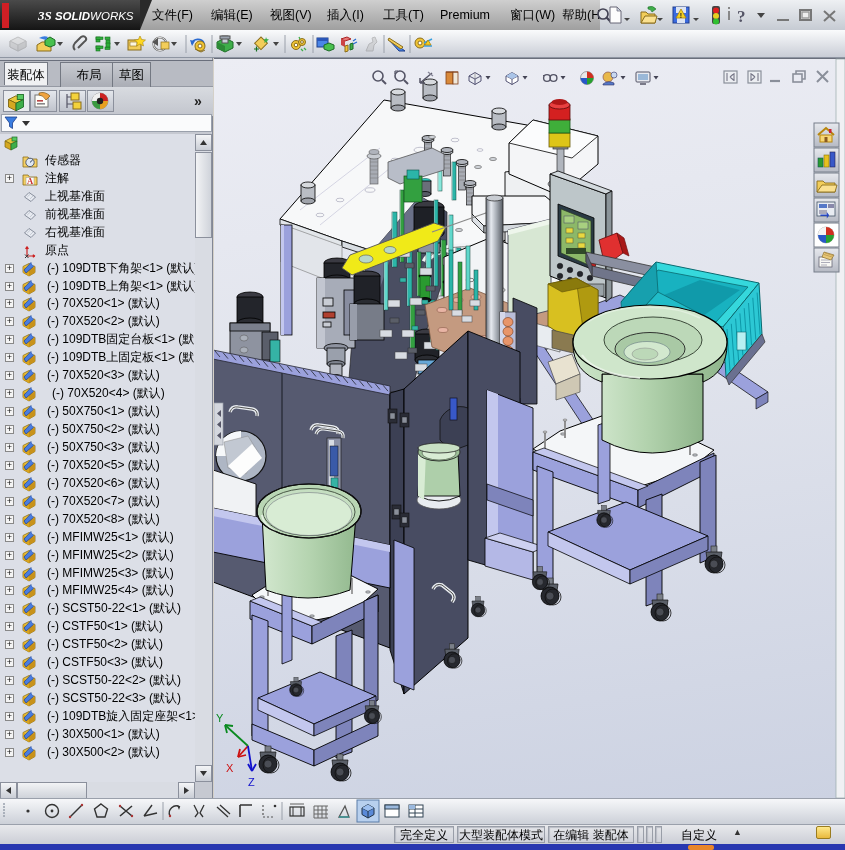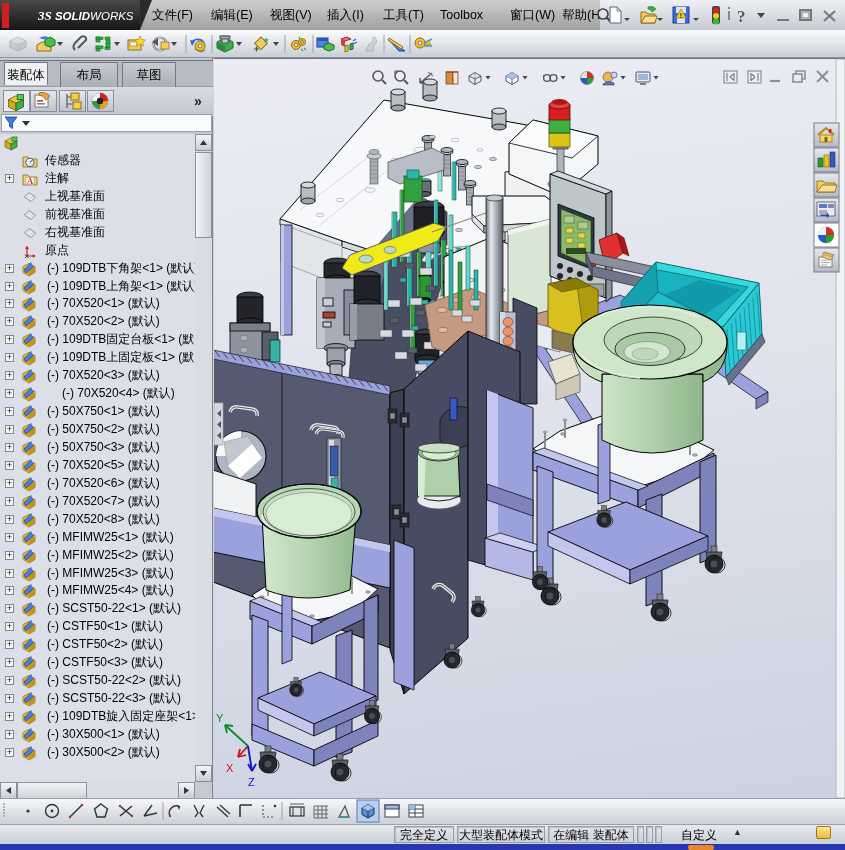--- a/index.html
+++ b/index.html
@@ -14,21 +14,21 @@
 #tbright{left:600px;top:0;width:245px;height:30px;background:linear-gradient(#eef0f3,#c6cbd3)}
 
 
 #tb2{left:0;top:30px;width:845px;height:28px;background:linear-gradient(#fafbfc,#c9cdd6);border-bottom:1px solid #8e95a2}
 
 #lp{left:0;top:58px;width:213px;height:740px;background:#c6c9d1;border-right:1px solid #828795}
 #tabrow{left:0;top:60px;width:213px;height:27px;background:#b8bbc3;border-top:1px solid #6a6f7c;border-bottom:1px solid #9599a3}
 .tab{top:62px;height:25px;text-align:center;font-size:12.5px;line-height:24px;border:1px solid #737882;border-bottom:none}
 #tab1{left:4px;width:44px;background:#f0f1f3;z-index:3;height:23px}
 #tab2{left:60px;width:58px;background:linear-gradient(#c8cbd1,#aaadb5)}
-#tab3{left:122px;width:54px;background:linear-gradient(#c8cbd1,#aaadb5)}
+#tab3{left:112px;width:39px;background:linear-gradient(#c8cbd1,#aaadb5)}
 #fmrow{left:0;top:87px;width:213px;height:29px;background:linear-gradient(#d8dbe0,#c2c5cd)}
 .fmbtn{top:90px;width:27px;height:22px;background:linear-gradient(#e4e7ec,#bfc3cc);border:1px solid #8b909c}
 #chv{left:194px;top:93px;font-size:14px;font-weight:bold;color:#222}
 #filtrow{left:1px;top:114px;width:211px;height:18px;background:#fafbfc;border:1px solid #9aa0ab}
 #tree{left:0;top:134px;width:195px;height:648px;background:#dcdfe7;overflow:hidden}
 .trow{position:relative;height:17.94px;line-height:17.94px;font-size:12px;white-space:nowrap;color:#000}
 .trow .tx{position:absolute;left:45px;top:0}
 .pm{position:absolute;left:5px;top:4px;width:9px;height:9px;background:#f4f4f4;border:1px solid #888;font-size:9px;line-height:7px;text-align:center;color:#111}
 .ticon{position:absolute;left:22px;top:1px;width:16px;height:16px}
 .picon{position:absolute;left:20px;top:1px;width:17px;height:16px}
@@ -49,21 +49,21 @@
 
   <div class="abs" id="title"></div>
   <div class="abs" id="logo"></div>
   <div class="abs" id="redbar"></div>
   <div class="abs" id="lgtxt"><i style="font-family:'Liberation Serif',serif;font-size:13px">3S</i> SOLID<span style="font-weight:normal">WORKS</span></div>
   <div class="abs menu" style="left:152px">文件(F)</div>
   <div class="abs menu" style="left:211px">编辑(E)</div>
   <div class="abs menu" style="left:270px">视图(V)</div>
   <div class="abs menu" style="left:327px">插入(I)</div>
   <div class="abs menu" style="left:383px">工具(T)</div>
-  <div class="abs menu" style="left:440px">Toolbox</div>
+  <div class="abs menu" style="left:440px">Premium</div>
   <div class="abs menu" style="left:510px">窗口(W)</div>
   <div class="abs menu" style="left:562px">帮助(H)</div>
   <div class="abs" id="tbright"></div>
   <svg class="abs" style="left:594px;top:5px" width="22" height="22">
       <circle cx="9" cy="9" r="5" fill="#dfe2e6" stroke="#445" stroke-width="1.7"></circle>
       <path d="M12.5 12.5 L17 17" stroke="#445" stroke-width="2.3"></path>
     </svg>
   <svg class="abs" style="left:0;top:0" width="845" height="30" id="svgtbr">
       <g transform="translate(615,15)">
         <path d="M-5 -8 L2 -8 L6 -4 L6 8 L-5 8 Z" fill="#fdfdfd" stroke="#667"></path>
@@ -375,21 +375,21 @@
         <svg class="picon" width="17" height="16">
           <use href="#ic-part"></use>
         </svg>
         <span class="tx" style="left:47px">(-) 70X520&lt;3&gt; (默认)</span>
       </div>
   <div class="trow">
         <span class="pm">+</span>
         <svg class="picon" width="17" height="16">
           <use href="#ic-part"></use>
         </svg>
-        <span class="tx" style="left:62px">(-) 70X520&lt;4&gt; (默认)</span>
+        <span class="tx" style="left:52px">(-) 70X520&lt;4&gt; (默认)</span>
       </div>
   <div class="trow">
         <span class="pm">+</span>
         <svg class="picon" width="17" height="16">
           <use href="#ic-part"></use>
         </svg>
         <span class="tx" style="left:47px">(-) 50X750&lt;1&gt; (默认)</span>
       </div>
   <div class="trow">
         <span class="pm">+</span>

